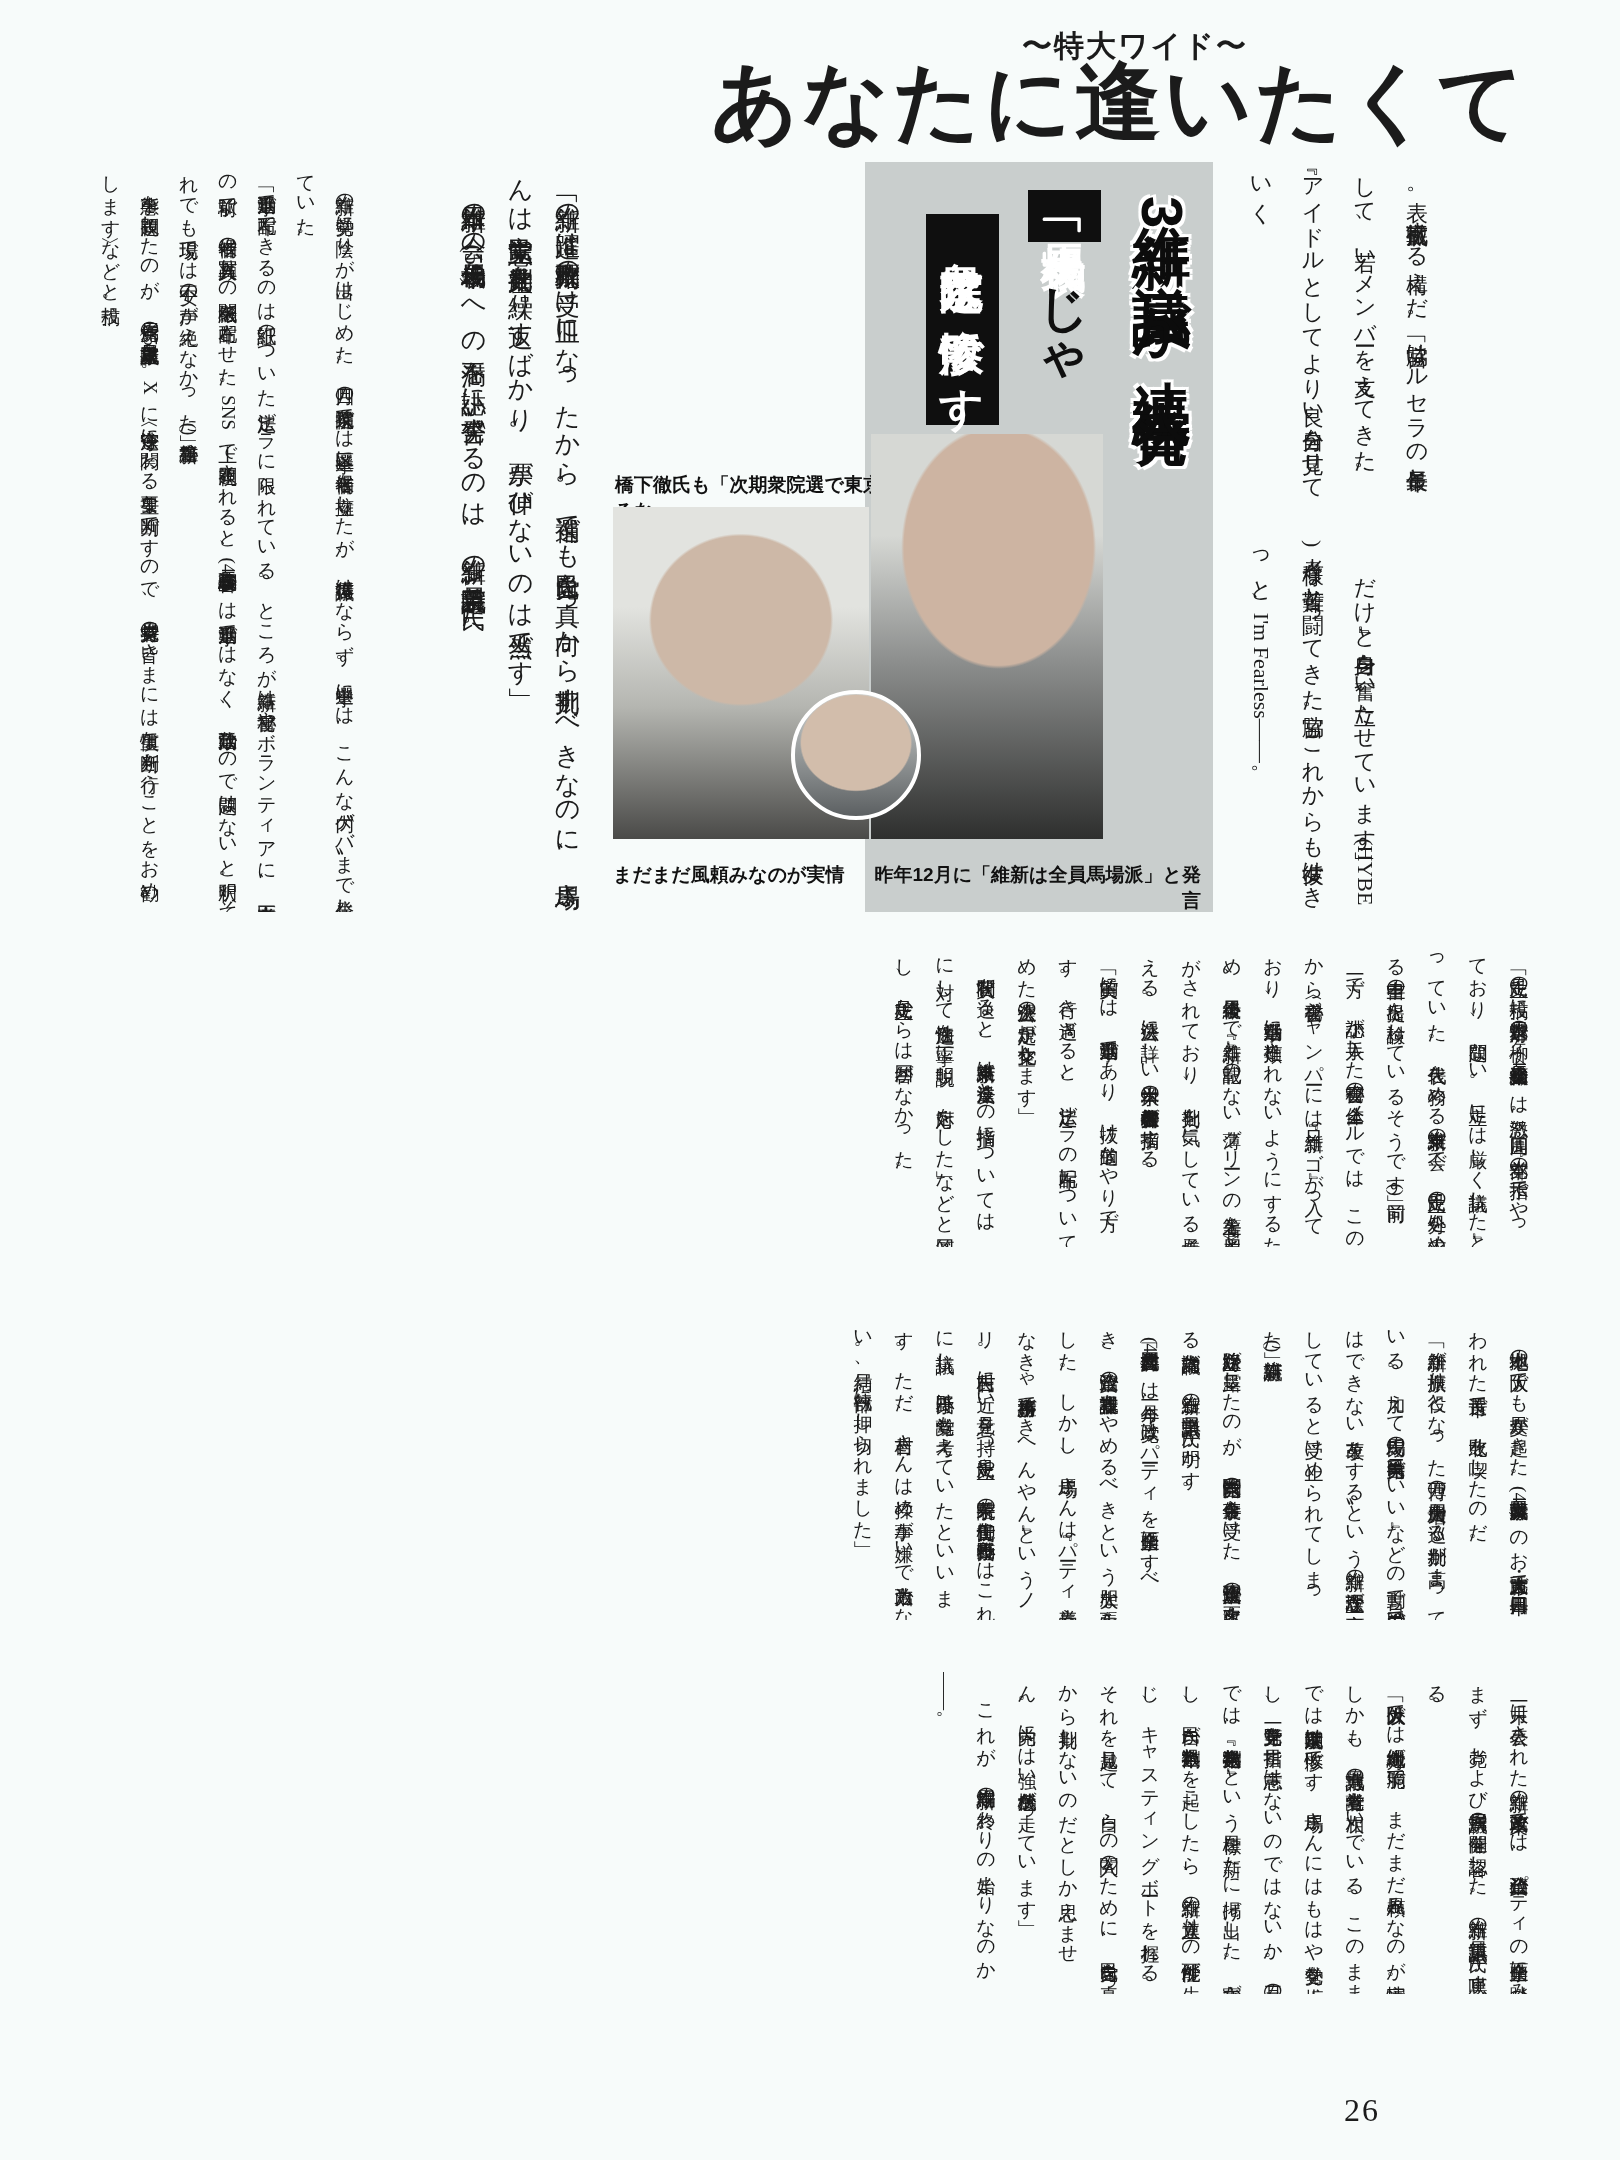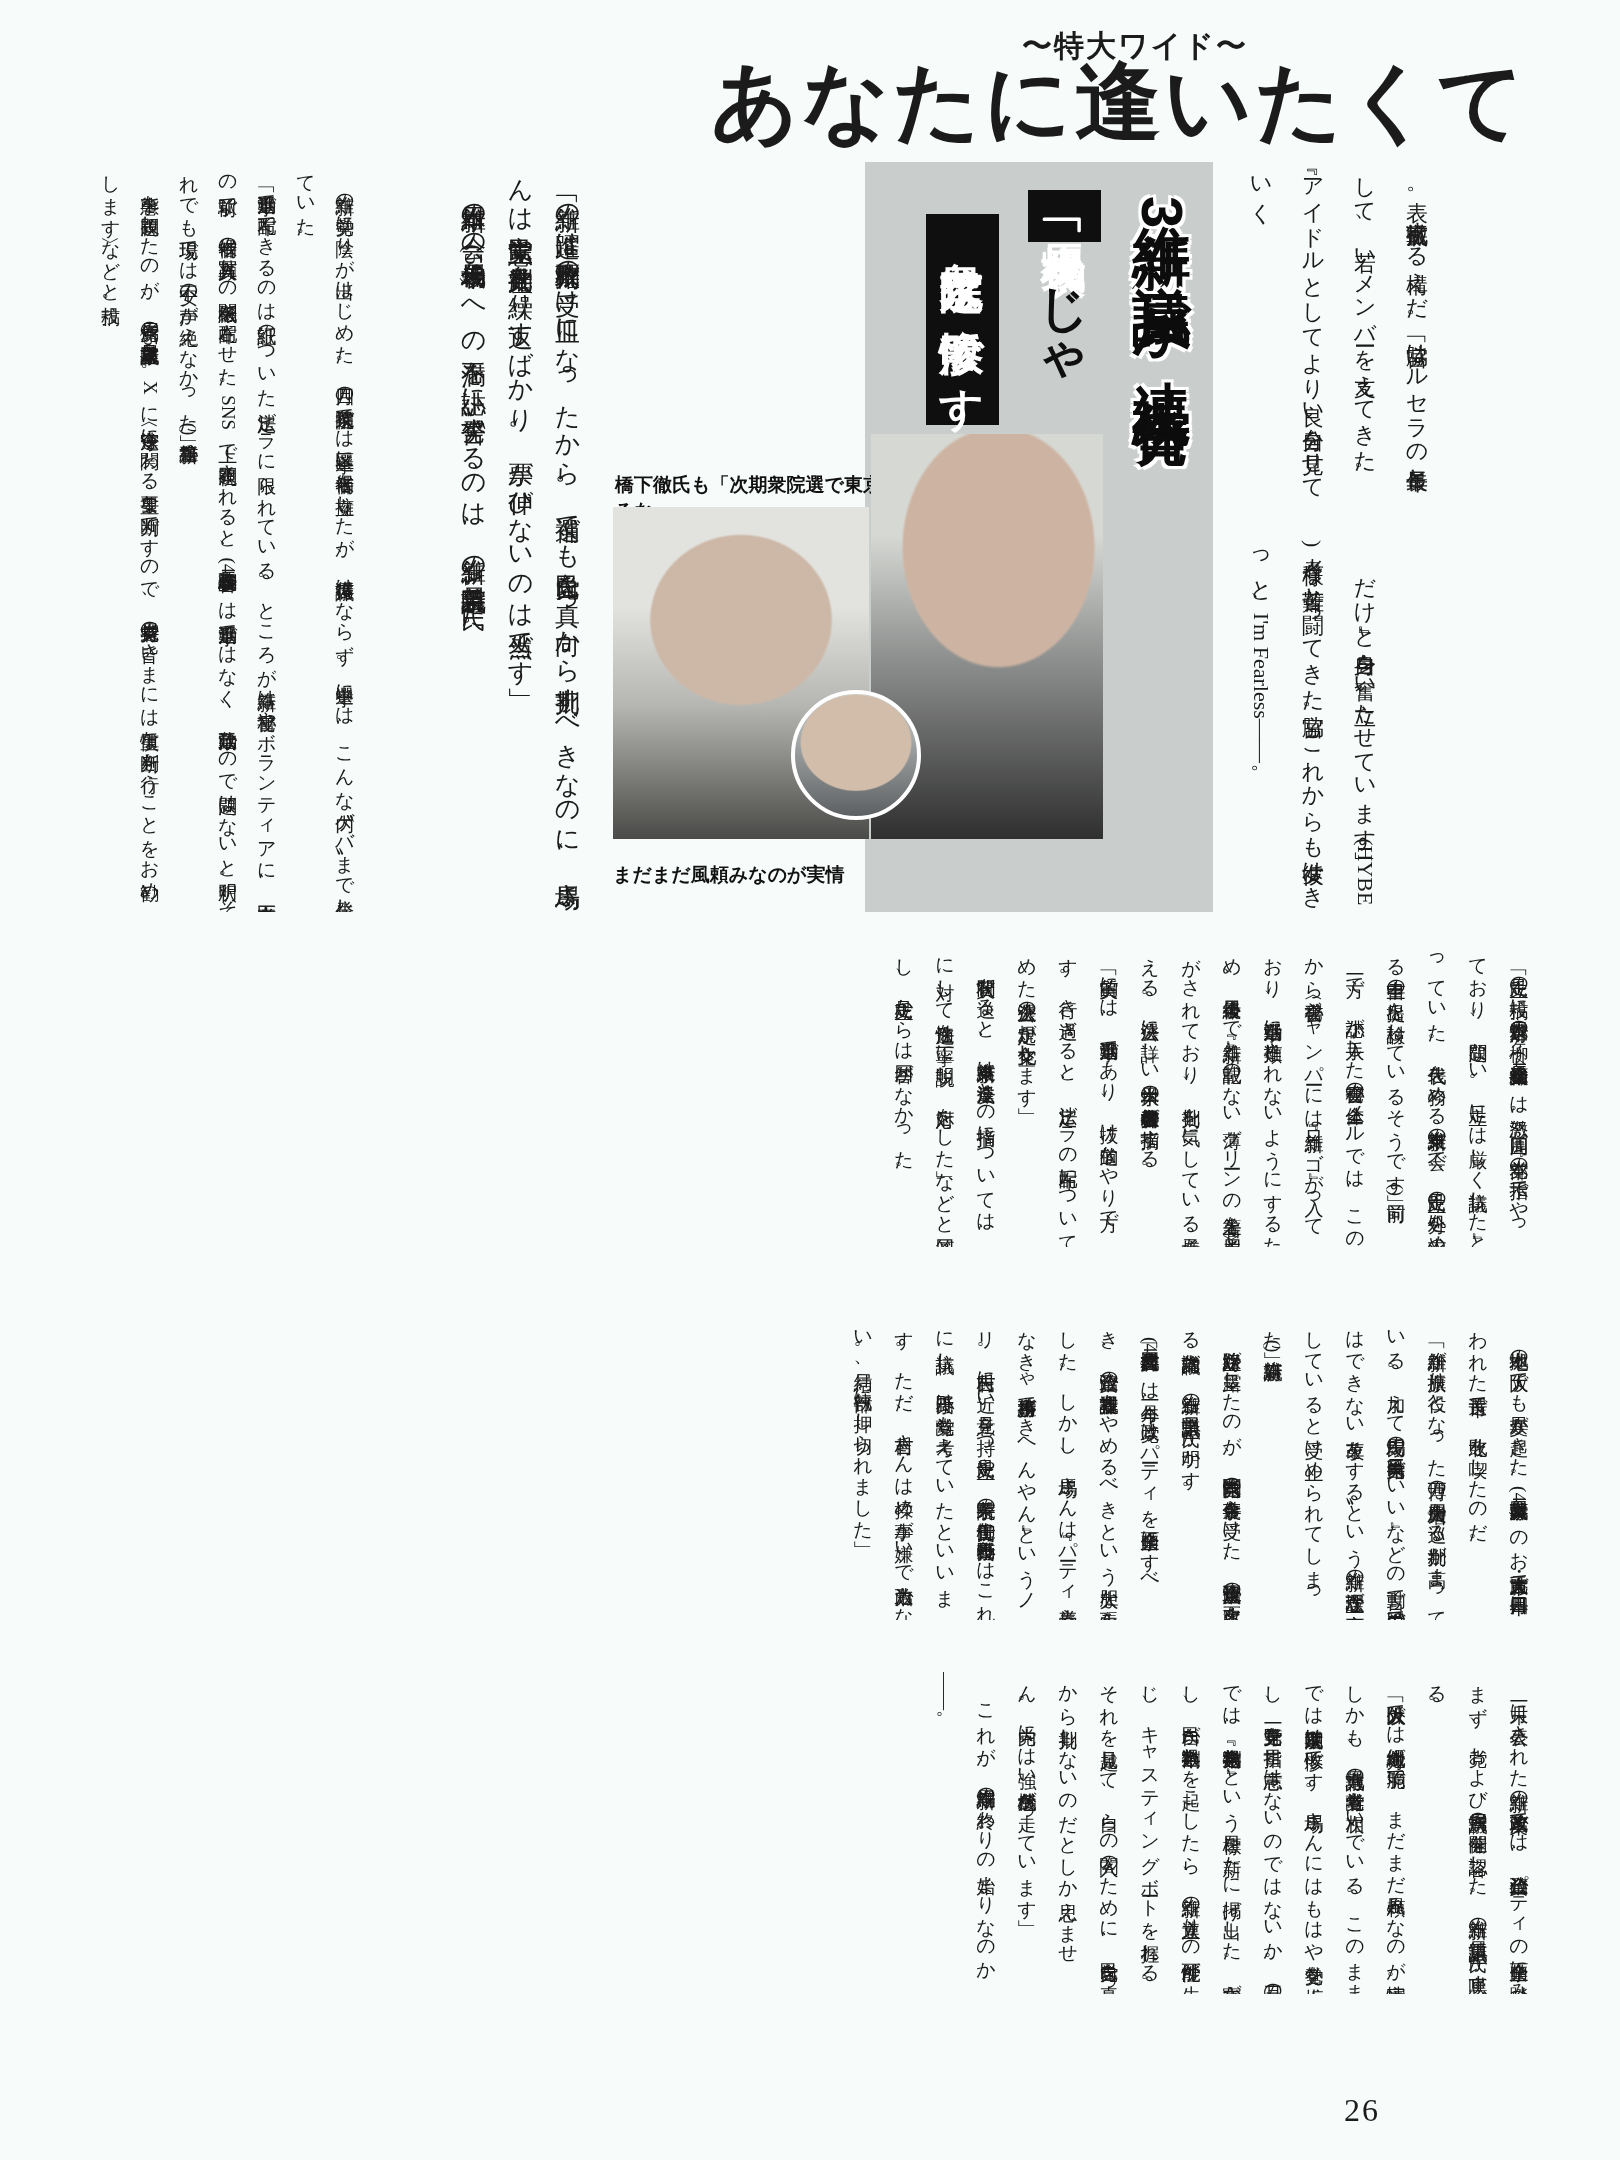--- a/index.html
+++ b/index.html
@@ -95,20 +95,21 @@
       </div>
       <div id="hl-col-2" class="hl-col">
         <span class="hl-box v gothic">衆院選は惨敗です</span>
       </div>
 
       <div id="caption-hashimoto" class="caption gothic">橋下徹氏も「次期衆院選で東京15区には擁立するな」</div>
       <div id="photo-hashimoto" class="photo"></div>
       <div id="photo-baba" class="photo"></div>
       <div id="photo-fujita" class="photo"></div>
       <div id="caption-fujita" class="caption gothic">まだまだ風頼みなのが実情</div>
+      <div id="caption-baba" class="caption gothic">昨年12月に「維新は全員馬場派」と発言</div>
     </div>
 
     <div id="idol">
       <div id="idol-a" class="v idol-block">
         <p>表。徹底抗戦する構えだ。「宮脇はルセラの最年長として、若いメンバーを支えてきた。『アイドルとしてより良い自分を見せていく</p>
       </div>
       <div id="idol-b" class="v idol-block">
         <p>だけ』と自身を奮い立たせています」(HYBE関係者)様々な苦難と闘ってきた宮脇。これからも彼女はきっと、I'm Fearless――。</p>
       </div>
     </div>

